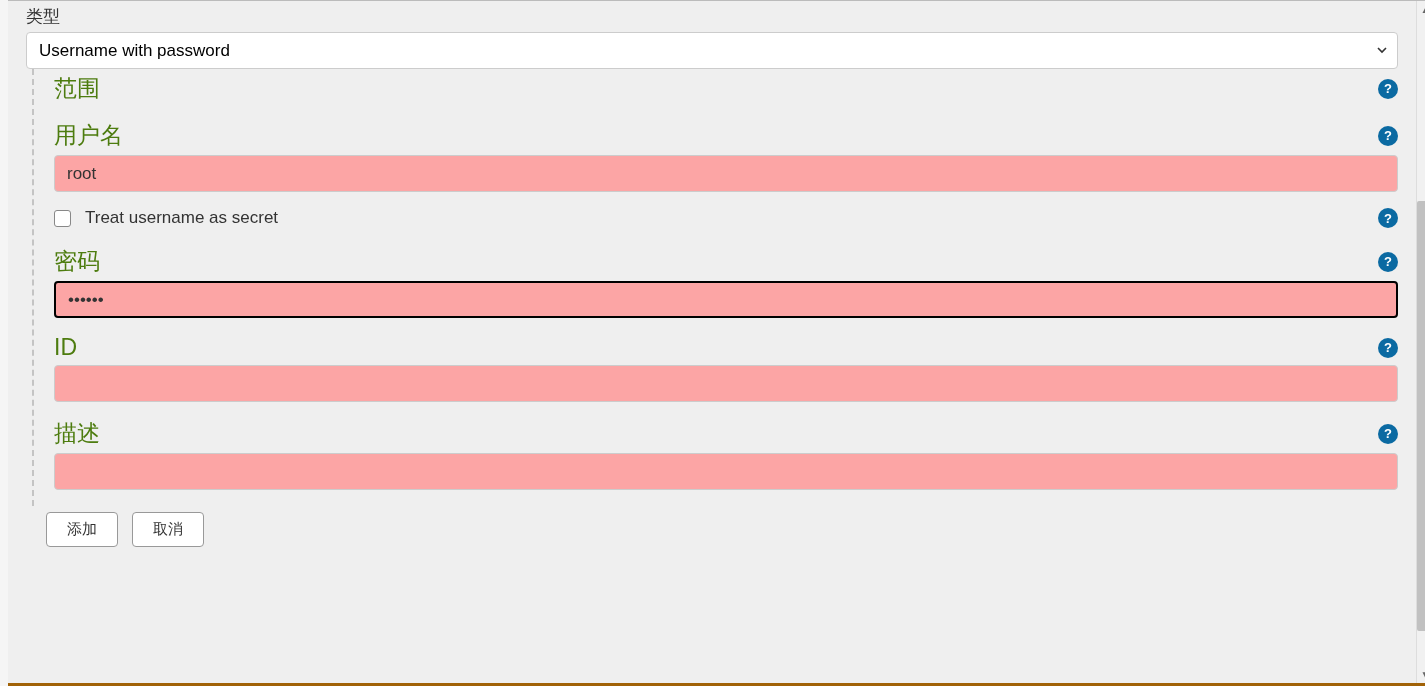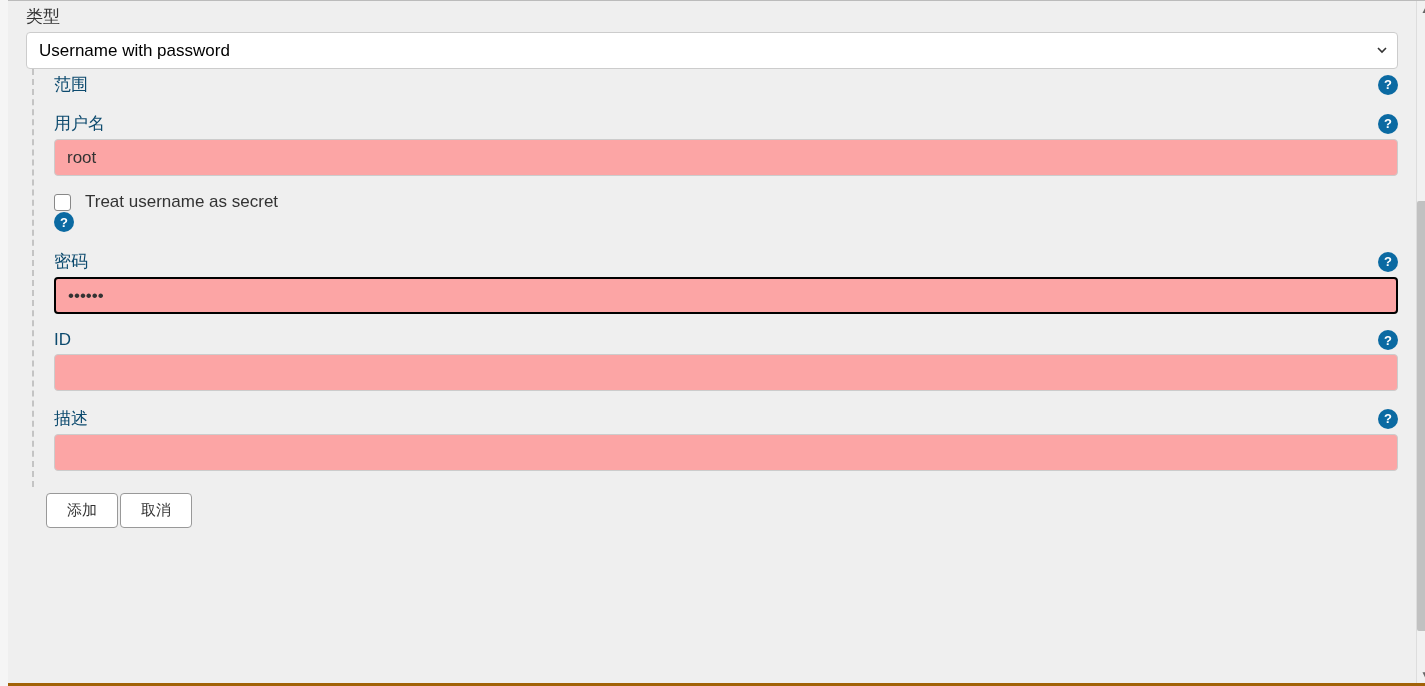--- a/index.html
+++ b/index.html
@@ -60,22 +60,22 @@
   .field {
     margin-bottom: 16px;
   }
   .field-row {
     display: flex;
     align-items: center;
     justify-content: space-between;
     margin-bottom: 4px;
   }
   .field-label {
-    font-size: 17px;
-    color: #0c4a6e;
+    font-size: 23px;
+    color: #4d7c0f;
   }
   .help-icon {
     width: 20px; height: 20px;
     background: #0b6aa2;
     border-radius: 50%;
     color: #fff;
     font-size: 13px;
     font-weight: bold;
     display: inline-flex;
     align-items: center;
@@ -92,46 +92,45 @@
     padding: 0 12px;
     font-size: 17px;
     color: #333;
     outline: none;
   }
   .text-input.focused {
     border: 2px solid #000;
   }
   .checkbox-row {
     display: flex;
-    align-items: flex-start;
+    align-items: flex-end;
     justify-content: space-between;
     margin-bottom: 18px;
     margin-top: 6px;
-    flex-direction: column;
   }
   .checkbox-left {
     display: flex;
     align-items: center;
   }
   .checkbox {
     width: 17px; height: 17px;
     border: 1.5px solid #888;
     border-radius: 3px;
     background: #fff;
     margin-right: 14px;
     cursor: pointer;
   }
   .checkbox-label {
     font-size: 17px;
     color: #333;
   }
   .button-row {
     padding: 6px 0 0 20px;
     display: flex;
-    gap: 2px;
+    gap: 14px;
   }
   .btn {
     background: #fff;
     border: 1px solid #999;
     border-radius: 4px;
     padding: 7px 20px;
     font-size: 15px;
     color: #333;
     cursor: pointer;
   }

